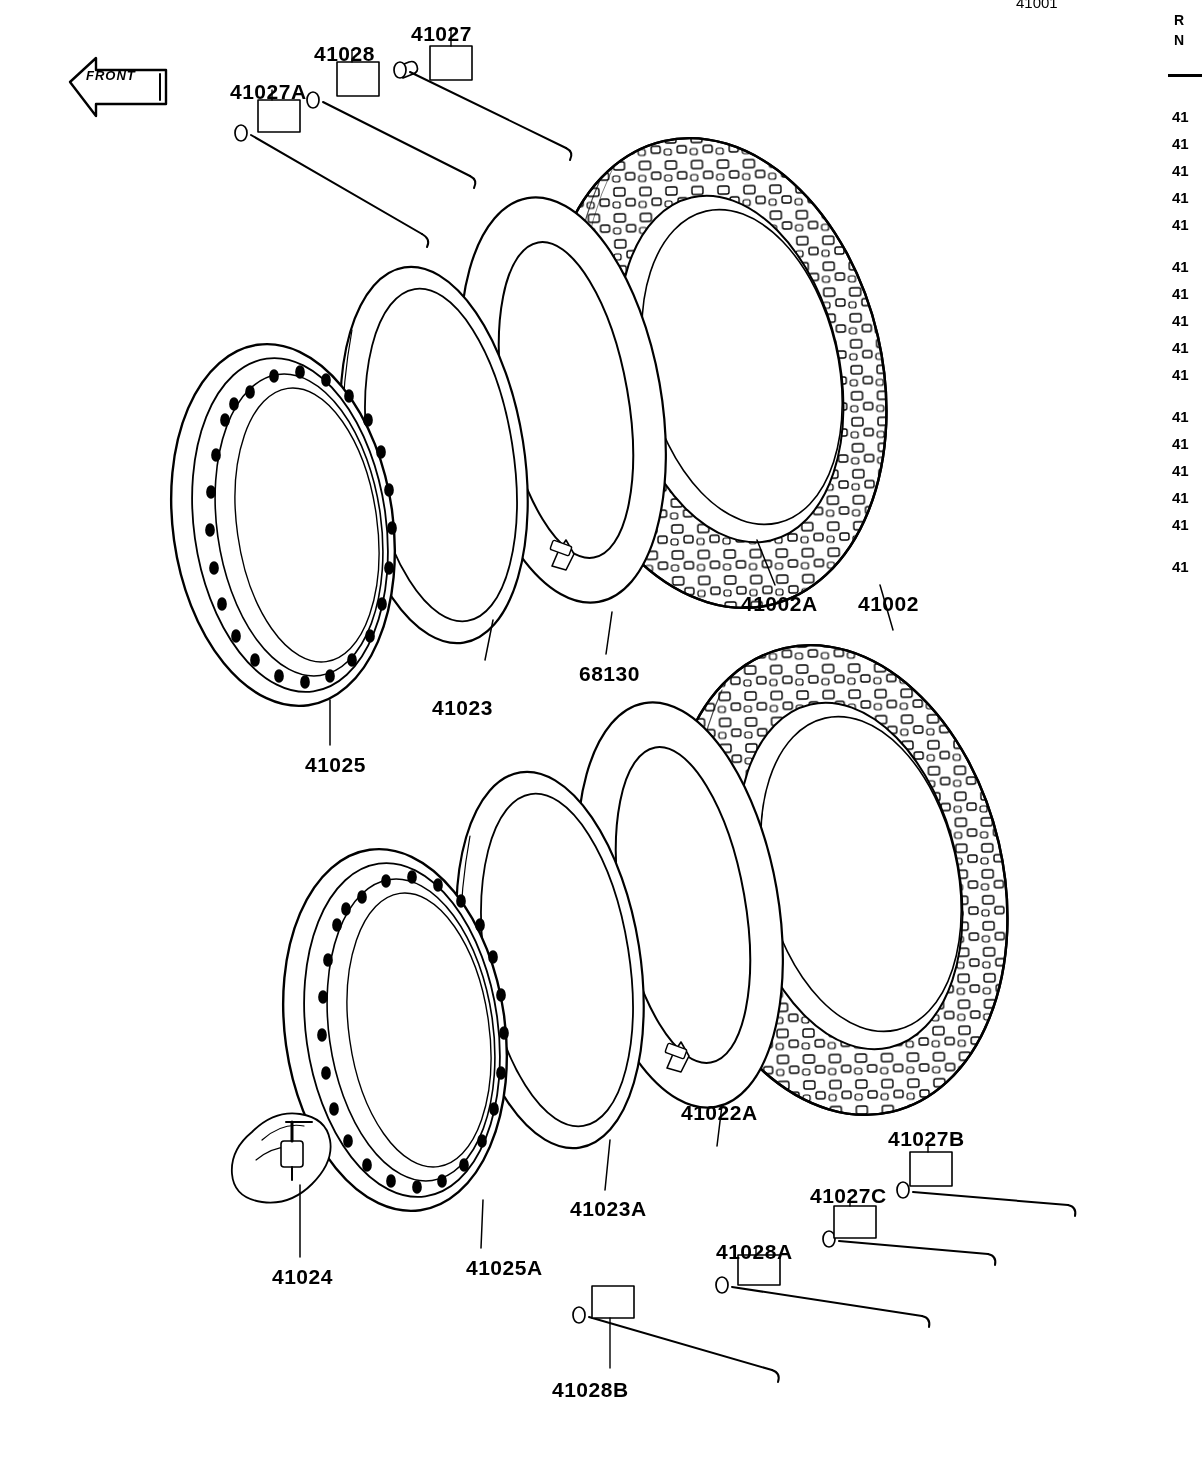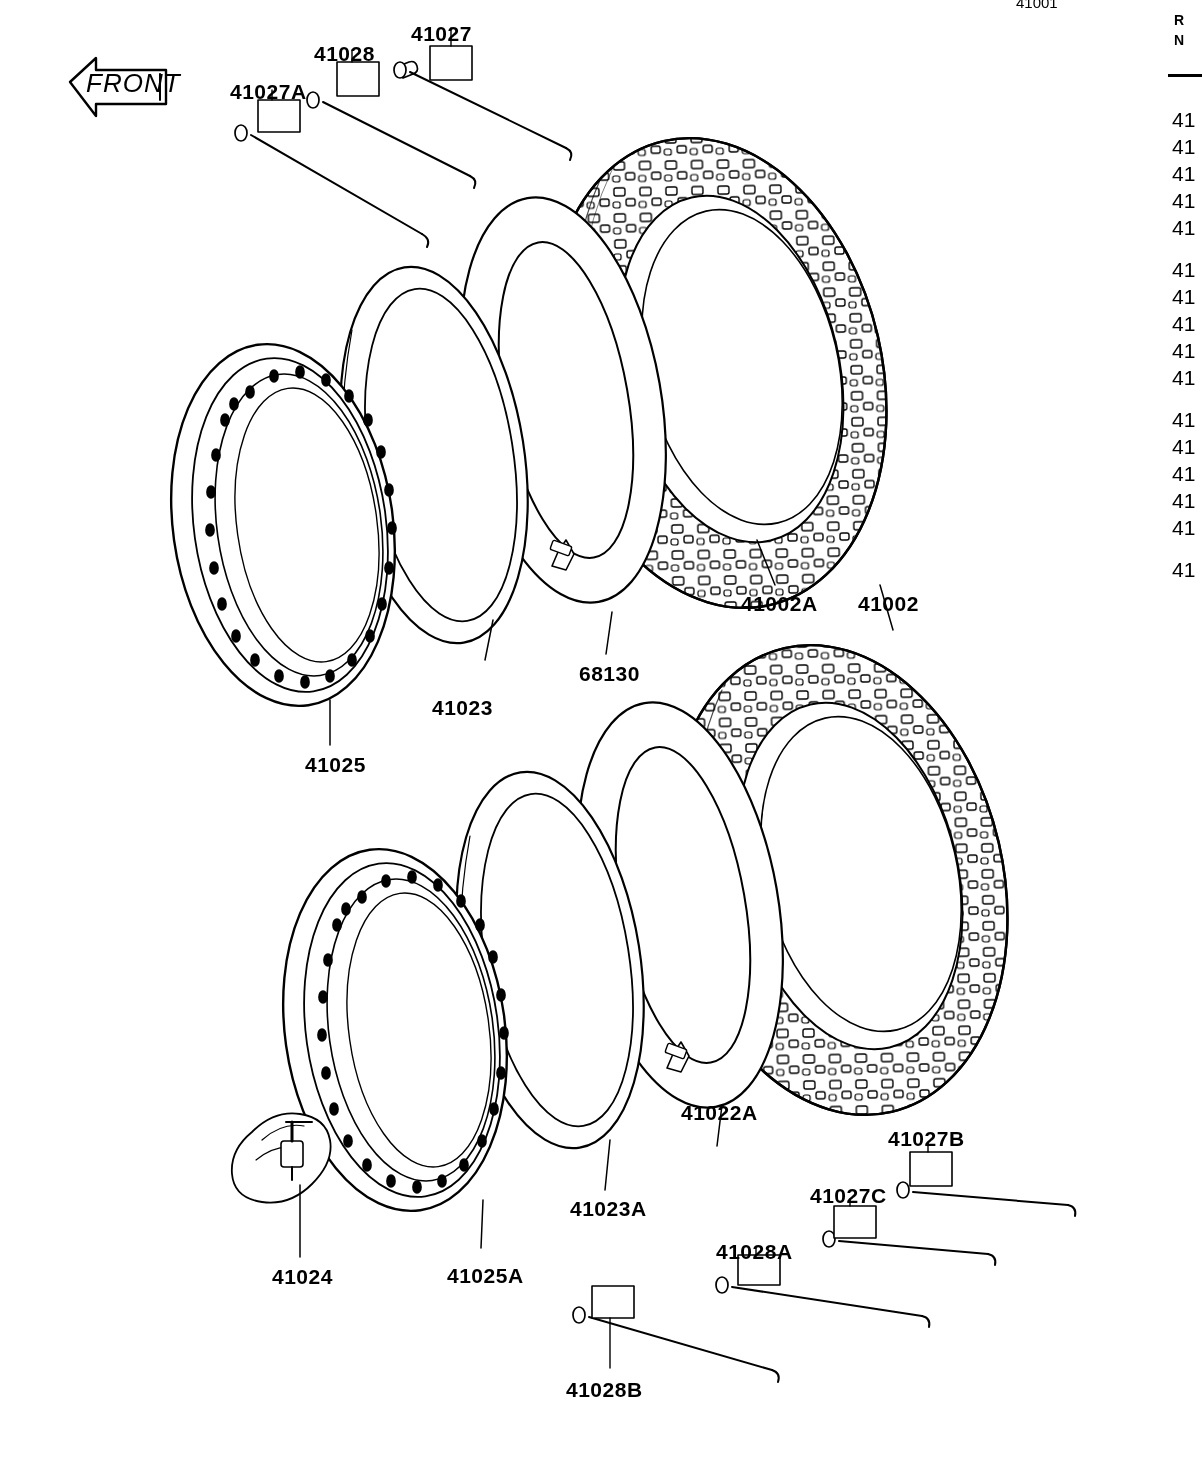--- a/index.html
+++ b/index.html
@@ -44,43 +44,44 @@
     font-weight: bold;
     white-space: nowrap;
   }
   .side-rule {
     position: absolute;
     background: #000;
     height: 3px;
   }
   .side-item {
     position: absolute;
-    font-size: 21px;
+    font-size: 15px;
     white-space: nowrap;
+    font-weight: bold;
   }
   .topnum {
     position: absolute;
     font-size: 15px;
     color: #000;
     white-space: nowrap;
   }
   .front-badge {
     position: absolute;
     left: 66px;
     top: 54px;
     width: 100px;
     height: 56px;
   }
   .front-text {
     position: absolute;
     left: 20px;
     top: 14px;
     font-family: "Liberation Sans", sans-serif;
-    font-size: 26px;
-    font-weight: normal;
+    font-size: 13px;
+    font-weight: bold;
     font-style: italic;
     letter-spacing: 1px;
   }
 </style>
 </head>
 <body>
 
 <svg id="diagram" viewBox="0 0 1202 1467" xmlns="http://www.w3.org/2000/svg">
   <defs>
 
@@ -307,22 +308,22 @@
 <div class="label" style="left:858px; top:592px;">41002</div>
 <div class="label" style="left:432px; top:668px;margin-top:28px;">41023</div>
 <div class="label" style="left:579px; top:662px;">68130</div>
 <div class="label" style="left:305px; top:753px;">41025</div>
 <div class="label" style="left:888px; top:1127px;">41027B</div>
 <div class="label" style="left:810px; top:1184px;">41027C</div>
 <div class="label" style="left:681px; top:1101px;">41022A</div>
 <div class="label" style="left:570px; top:1197px;">41023A</div>
 <div class="label" style="left:716px; top:1240px;">41028A</div>
 <div class="label" style="left:272px; top:1265px;">41024</div>
-<div class="label" style="left:447px; top:1256px;margin-top:8px;">41025A</div>
-<div class="label" style="left:566px; top:1378px;text-align:center;">41028B</div>
+<div class="label" style="left:466px; top:1256px;">41025A</div>
+<div class="label" style="left:552px; top:1378px;text-align:center;">41028B</div>
 
 <div class="front-badge">
   <div class="front-text">FRONT</div>
 </div>
 
 <div class="topnum" style="left:1016px; top:-6px;">41001</div>
 
 <div class="sidelist">
   <div class="side-head" style="left:12px; top:12px;">R</div>
   <div class="side-head" style="left:12px; top:32px;">N</div>

